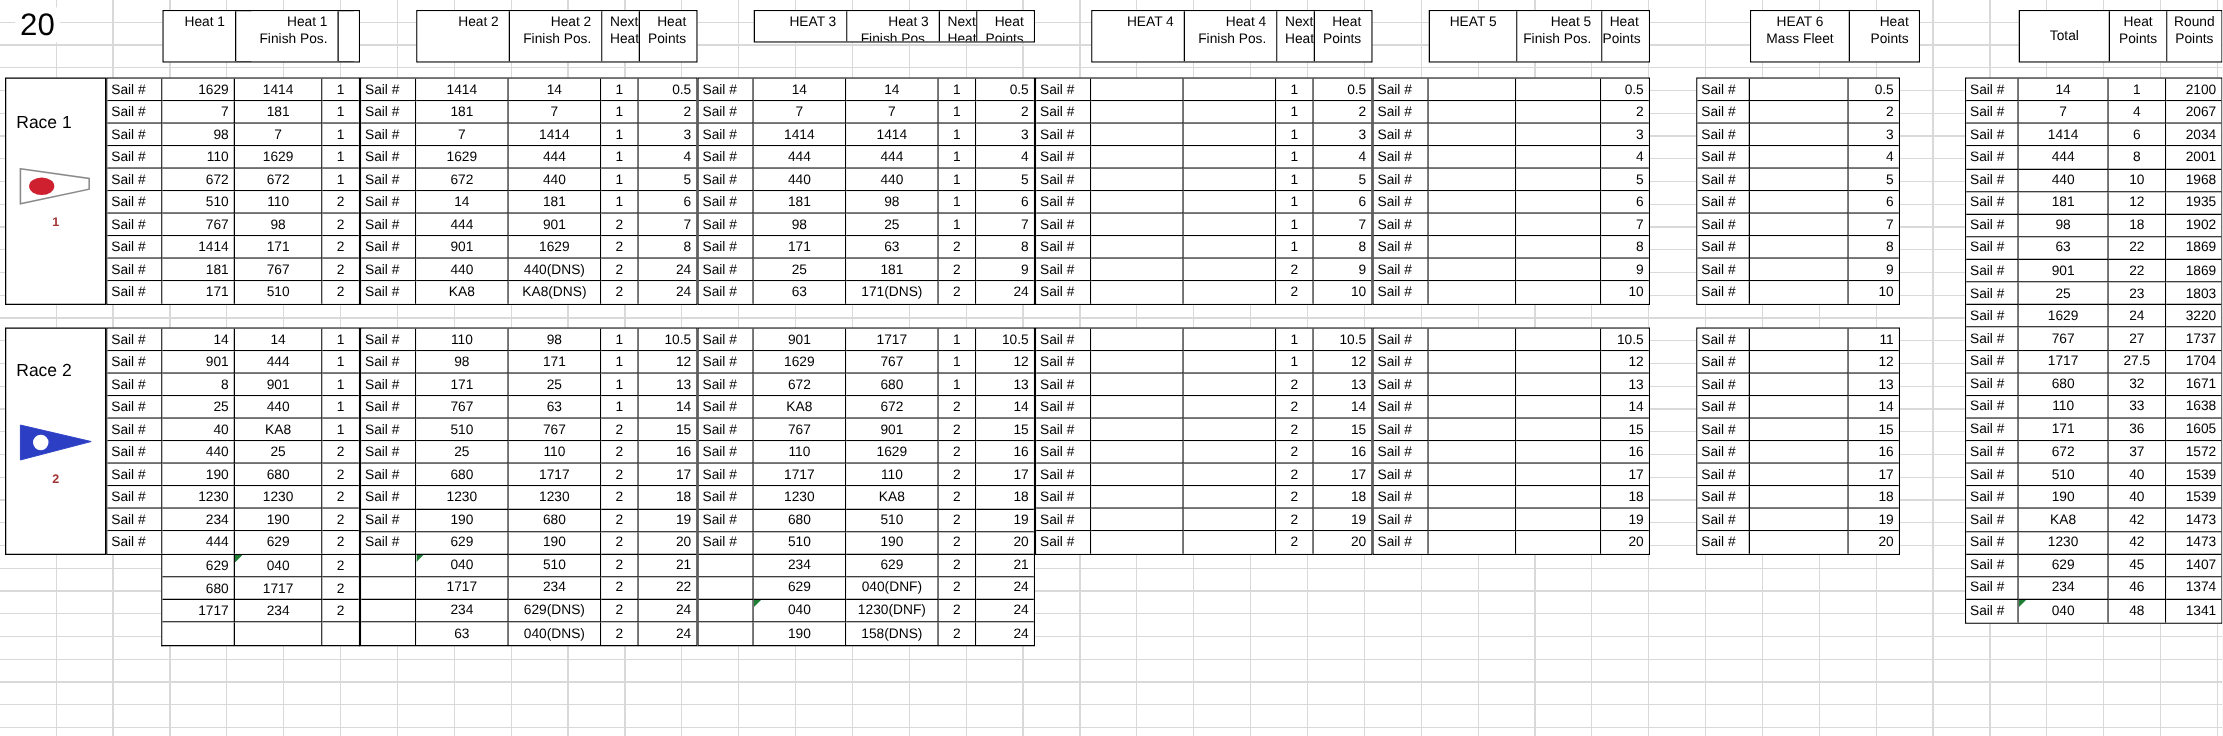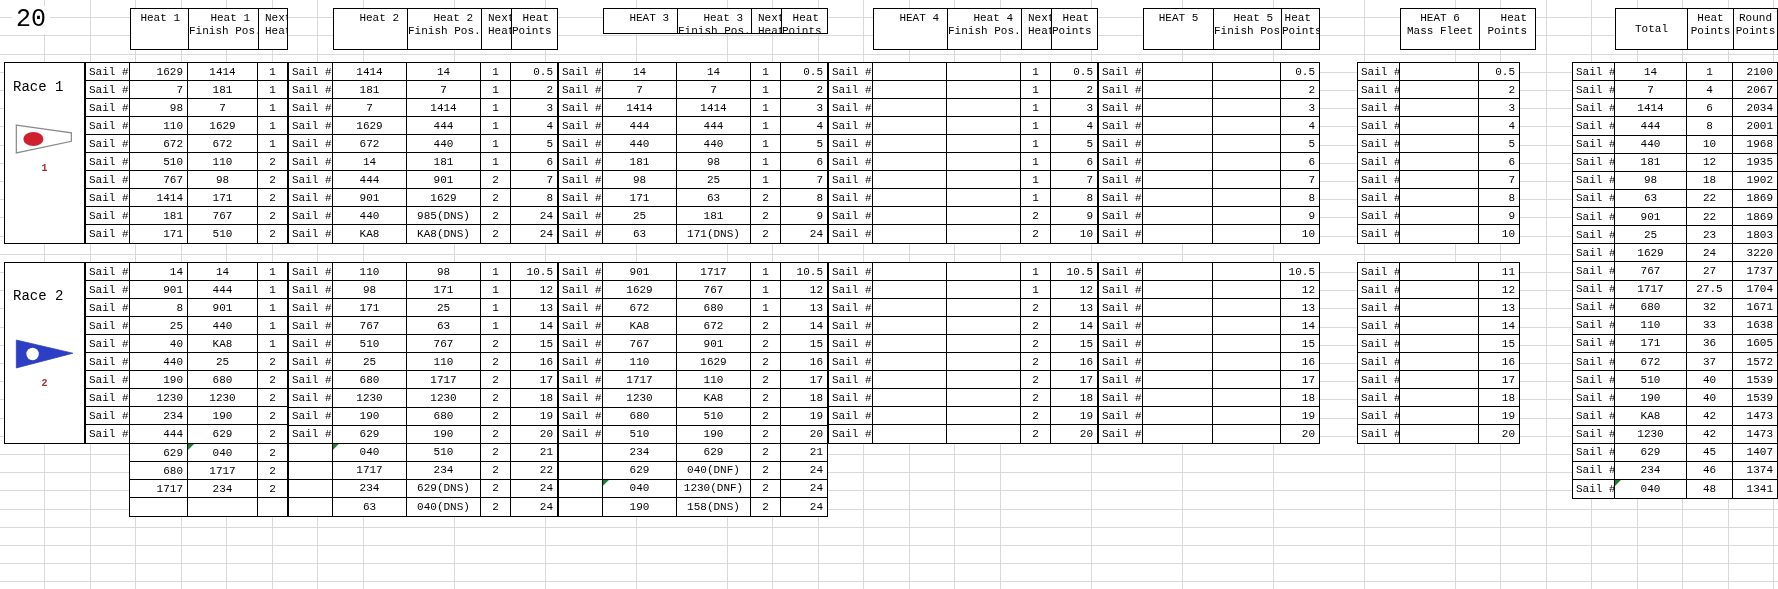--- a/index.html
+++ b/index.html
@@ -3,21 +3,21 @@
 <meta charset="utf-8">
 <style>
   html,body{margin:0;padding:0;background:#f3f3f3;}
   .sheet{
     position:relative;
     width:1778px;height:589px;
     background-color:#ffffff;
     background-image:
       repeating-linear-gradient(to right,  transparent 0px, transparent 44.5px, #d9d9d9 44.5px, #d9d9d9 45.5px),
       repeating-linear-gradient(to bottom, transparent 0px, transparent 17.2px, #d9d9d9 17.2px, #d9d9d9 18.2px);
-    font-family:Liberation Mono, monospace;
+    font-family:Liberation Sans, sans-serif;
     color:#000;
     overflow:hidden;
   }
   .corner-num{
     position:absolute;left:12px;top:6px;
     font-size:25px;line-height:28px;color:#000;background:#fff;padding:0 4px;
   }
   
   .blk{
     position:absolute;
@@ -32,21 +32,21 @@
   .rows10{grid-template-rows:repeat(10,1fr);}
   .rows14{grid-template-rows:repeat(14,1fr);}
   .rows24{grid-template-rows:repeat(24,1fr);}
 
   .g-h1   {grid-template-columns:44px 58px 70px 1fr;}
   .g-h25  {grid-template-columns:44px 74px 74px 30px 1fr;}
   .g-h5   {grid-template-columns:44px 70px 68px 1fr;}
   .g-h6   {grid-template-columns:42px 79px 1fr;}
   .g-h1x  {grid-template-columns:58px 70px 1fr;}
   .g-tot  {grid-template-columns:42px 72px 46px 1fr;}
-  .g-hdr1 {grid-template-columns:58px 70px 1fr;}
+  .g-hdr1 {grid-template-columns:58px 70px 1fr;gap:12px;}
   .g-hdr25{grid-template-columns:74px 74px 30px 1fr;}
   .g-hdr5 {grid-template-columns:70px 68px 1fr;}
   .g-hdr6 {grid-template-columns:79px 1fr;}
   .g-hdrT {grid-template-columns:72px 46px 1fr;}
 
   .cell{
     position:relative;
     border-right:1px solid #000;
     border-bottom:1px solid #000;
     font-size:11px;
@@ -84,21 +84,21 @@
     position:absolute;
     background:#fff;
     border:1.6px solid #000;
     box-sizing:border-box;
     display:flex;flex-direction:column;align-items:center;
   }
   .racebox .race-name{
     align-self:flex-start;
     font-size:14px;padding-left:8px;
   }
-  .racebox.r1 .race-name{margin-top:16px;}
+  .racebox.r1 .race-name{margin-top:26px;}
   .racebox.r2 .race-name{margin-top:25px;}
   .racebox.r1 .flagwrap{margin-top:26px;}
   .racebox.r2 .flagwrap{margin-top:32px;}
   .flagwrap{display:flex;flex-direction:column;align-items:center;}
   .flag-num{font-size:10px;font-weight:bold;margin-top:1px;}
 </style>
 </head>
 <body>
 
 <div class="sheet">
@@ -302,21 +302,21 @@
       <div class="cell ac">901</div>
       <div class="cell ac">2</div>
       <div class="cell ar lastcol">7</div>
       <div class="cell al">Sail #</div>
       <div class="cell ac">901</div>
       <div class="cell ac">1629</div>
       <div class="cell ac">2</div>
       <div class="cell ar lastcol">8</div>
       <div class="cell al">Sail #</div>
       <div class="cell ac">440</div>
-      <div class="cell ac">985(DNS)</div>
+      <div class="cell ac">440(DNS)</div>
       <div class="cell ac">2</div>
       <div class="cell ar lastcol">24</div>
       <div class="cell al lastrow">Sail #</div>
       <div class="cell ac lastrow">KA8</div>
       <div class="cell ac lastrow">KA8(DNS)</div>
       <div class="cell ac lastrow">2</div>
       <div class="cell ar lastcol lastrow">24</div>
     </div>
   <div id="r1h3" class="blk rows10 g-h25" style="left:558px;top:62px;width:270px;height:182px;">
       <div class="cell al">Sail #</div>

